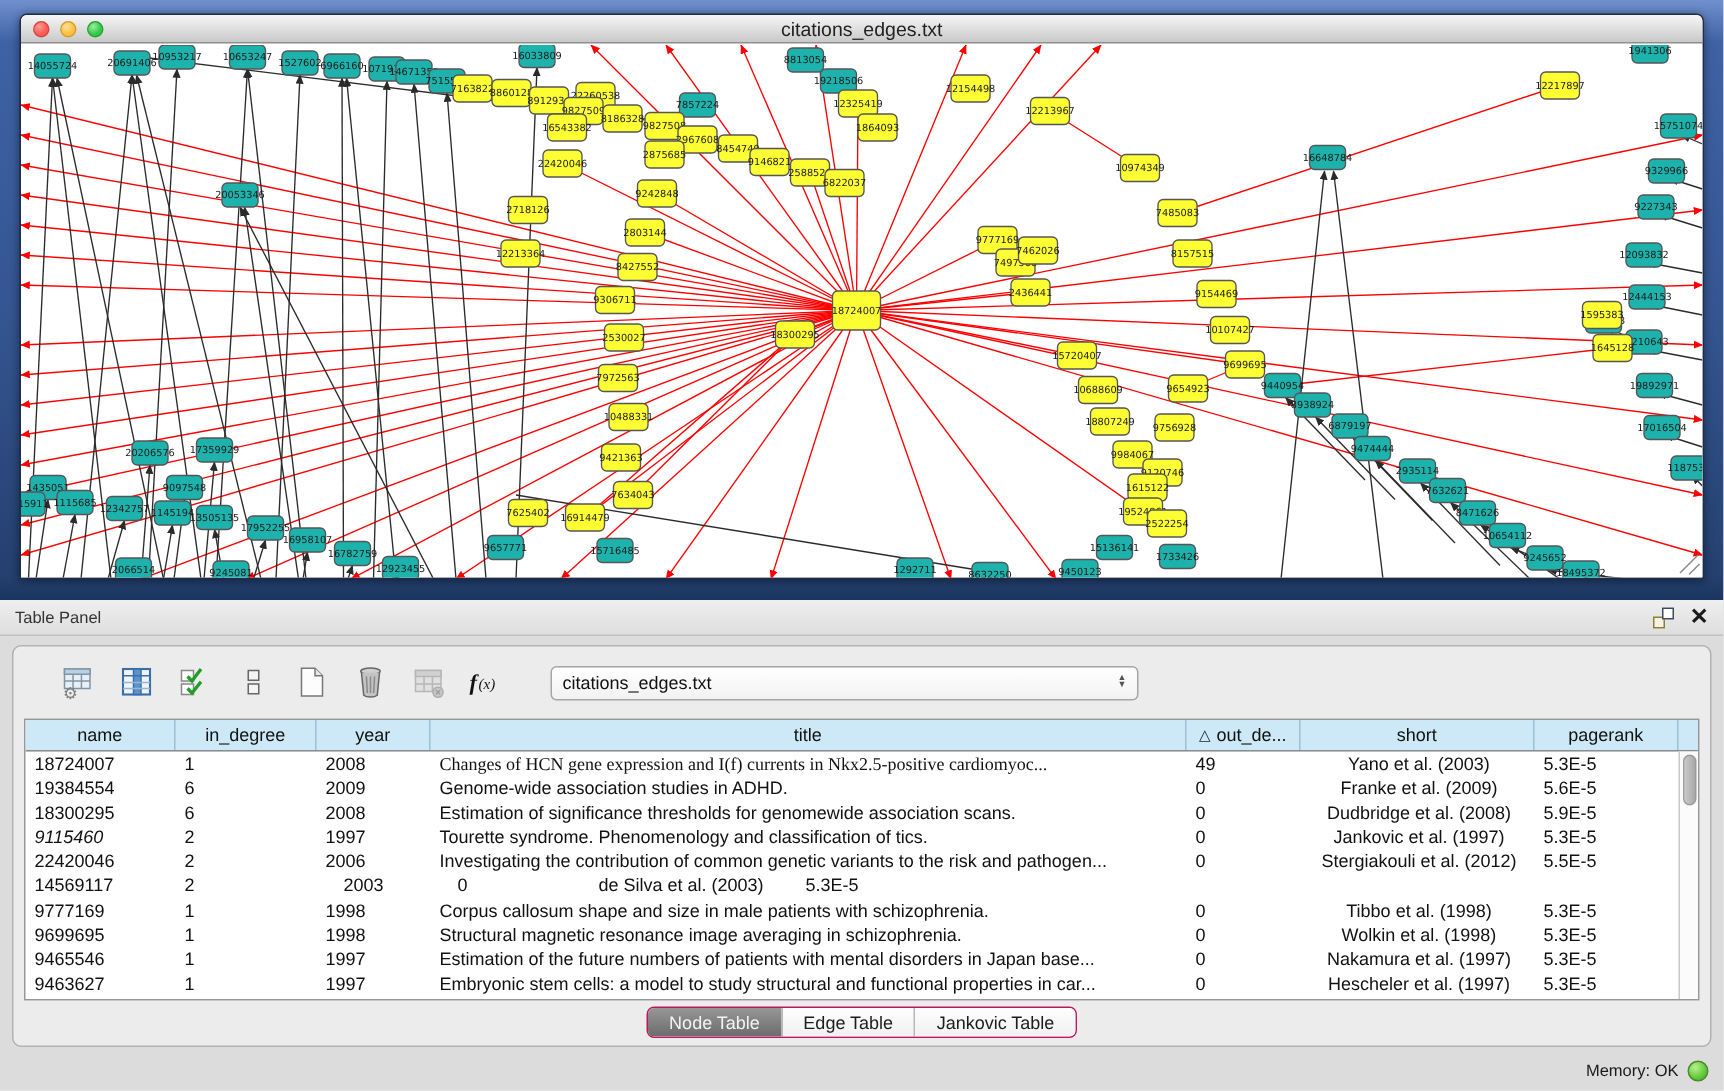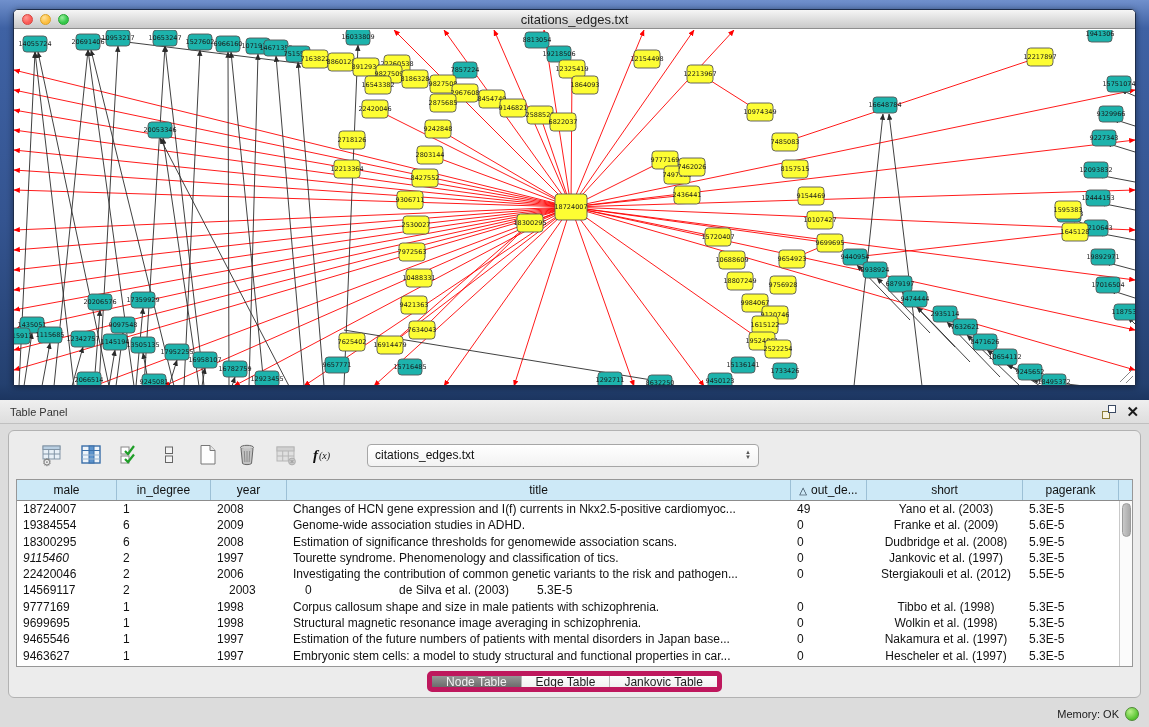--- a/index.html
+++ b/index.html
@@ -48,21 +48,21 @@
   .th:last-child { border-right:none; }
   .sort-glyph { font-size:10px; color:#123; }
   .tbody { position:absolute; left:0; right:13px; top:21px; bottom:0; font-size:12px; color:#111; }
   .trow { display:flex; height:16.3px; line-height:16.3px; white-space:nowrap; }
   .td { overflow:hidden; text-overflow:clip; padding:0 4px 0 6px; }
   .td.center { text-align:center; }
   .vscroll { position:absolute; right:0; top:21px; bottom:0; width:13px; background:#fbfbfb; border-left:1px solid #c9c9c9; }
   .vthumb { position:absolute; left:1.5px; top:2px; width:9px; height:34px; background:linear-gradient(90deg,#c9c9c9,#a9a9a9); border-radius:5px; border:1px solid #9b9b9b; }
 
   .tabs-row { position:absolute; left:0; right:0; bottom:5px; display:flex; justify-content:center; }
-  .segmented { display:flex; height:21px; border:5px solid #be185d; border-radius:5px; overflow:hidden; background:#fdfdfd; }
+  .segmented { display:flex; height:21px; border:1px solid #be185d; border-radius:5px; overflow:hidden; background:#fdfdfd; }
   .segment { padding:0 14px; display:flex; align-items:center; font-size:12px; color:#1c1c1c; border-right:1px solid #b7b7b7; background:linear-gradient(#fdfdfd,#f1f1f1); }
   .segment:last-child { border-right:none; }
   .segment.active { background:linear-gradient(#969696,#6c6c6c); color:#f3f3f3; }
 
   .status-bar { position:absolute; left:0; bottom:0; width:1149px; height:27px; display:flex; align-items:center; justify-content:flex-end; padding-right:10px; gap:6px; }
   .mem-label { font-size:11px; color:#1a1a1a; }
   .mem-dot { width:14px; height:14px; border-radius:50%; border:1px solid #4c8a33; background:radial-gradient(circle at 35% 30%, #b9f08a, #55c32e 70%); }
 
   .cursor-glyph { position:absolute; left:570px; top:396px; width:0; height:0; }
 </style>
@@ -759,21 +759,21 @@
         <span class="combo-arrows">
             <span>▲</span>
             <span>▼</span>
           </span>
       </div>
     </div>
 
     <div class="table-wrap">
       <div class="thead" id="table-head">
           <div class="th" style="width: 100px; flex: 0 0 auto;">
-            <span>male</span>
+            <span>name</span>
           </div>
           <div class="th" style="width: 94px; flex: 0 0 auto;">
             <span>in_degree</span>
           </div>
           <div class="th" style="width: 76px; flex: 0 0 auto;">
             <span>year</span>
           </div>
           <div class="th" style="flex: 1 1 0%;">
             <span>title</span>
           </div>
@@ -787,21 +787,21 @@
           <div class="th" style="width: 96px; flex: 0 0 auto;">
             <span>pagerank</span>
           </div>
           <div class="th" style="width: 13px; flex: 0 0 auto;"></div>
         </div>
       <div class="tbody" id="table-body">
           <div class="trow">
             <div class="td" style="width: 100px; flex: 0 0 auto;">18724007</div>
             <div class="td" style="width: 94px; flex: 0 0 auto;">1</div>
             <div class="td" style="width: 76px; flex: 0 0 auto;">2008</div>
-            <div class="td" style="flex: 1 1 0%;">Changes of HCN gene expression and I(f) currents in Nkx2.5-positive cardiomyoc...</div>
+            <div class="td" style="flex: 1 1 0%; font-family: Liberation Serif, serif;">Changes of HCN gene expression and I(f) currents in Nkx2.5-positive cardiomyoc...</div>
             <div class="td" style="width: 76px; flex: 0 0 auto;">49</div>
             <div class="td center" style="width: 156px; flex: 0 0 auto;">Yano et al. (2003)</div>
             <div class="td" style="width: 96px; flex: 0 0 auto;">5.3E-5</div>
           </div>
           <div class="trow">
             <div class="td" style="width: 100px; flex: 0 0 auto;">19384554</div>
             <div class="td" style="width: 94px; flex: 0 0 auto;">6</div>
             <div class="td" style="width: 76px; flex: 0 0 auto;">2009</div>
             <div class="td" style="flex: 1 1 0%;">Genome-wide association studies in ADHD.</div>
             <div class="td" style="width: 76px; flex: 0 0 auto;">0</div>

